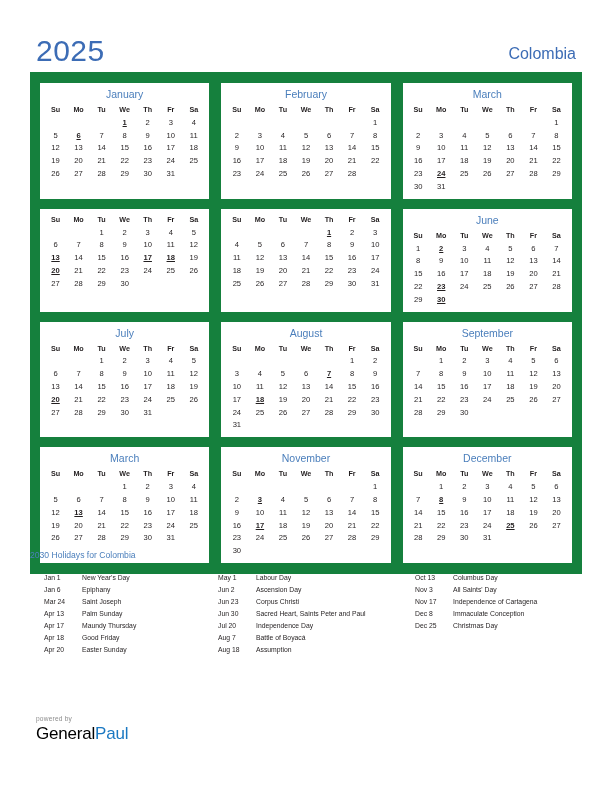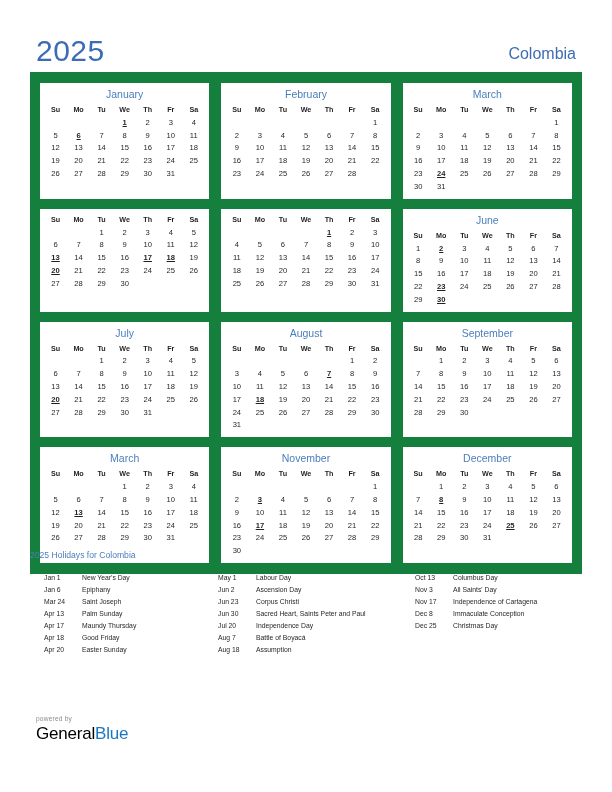--- a/index.html
+++ b/index.html
@@ -982,21 +982,21 @@
                 <td class="empty"></td>
                 <td class="empty"></td>
               </tr>
             </tbody>
           </table>
         </div>
       </div>
     </div>
 
   <div class="holidays-section">
-    <div class="holidays-title">2025 Holidays for Colombia</div>
+    <div class="holidays-title">2030 Holidays for Colombia</div>
     <div class="holidays-columns" id="holidays-columns">
         <div class="hol-col hol-col-1">
           <div class="hol-row">
             <span class="hol-date">Jan 1</span>
             <span class="hol-name">New Year's Day</span>
           </div>
           <div class="hol-row">
             <span class="hol-date">Jan 6</span>
             <span class="hol-name">Epiphany</span>
           </div>
@@ -1071,16 +1071,16 @@
           <div class="hol-row">
             <span class="hol-date">Dec 25</span>
             <span class="hol-name">Christmas Day</span>
           </div>
         </div>
       </div>
   </div>
 
   <div class="footer">
     <div class="powered-by">powered by</div>
-    <div class="brand"><span class="brand-general">General</span><span class="brand-blue">Blue</span></div>
+    <div class="brand"><span class="brand-general">General</span><span class="brand-blue">Paul</span></div>
   </div>
 
 </div>
 
 </body></html>

